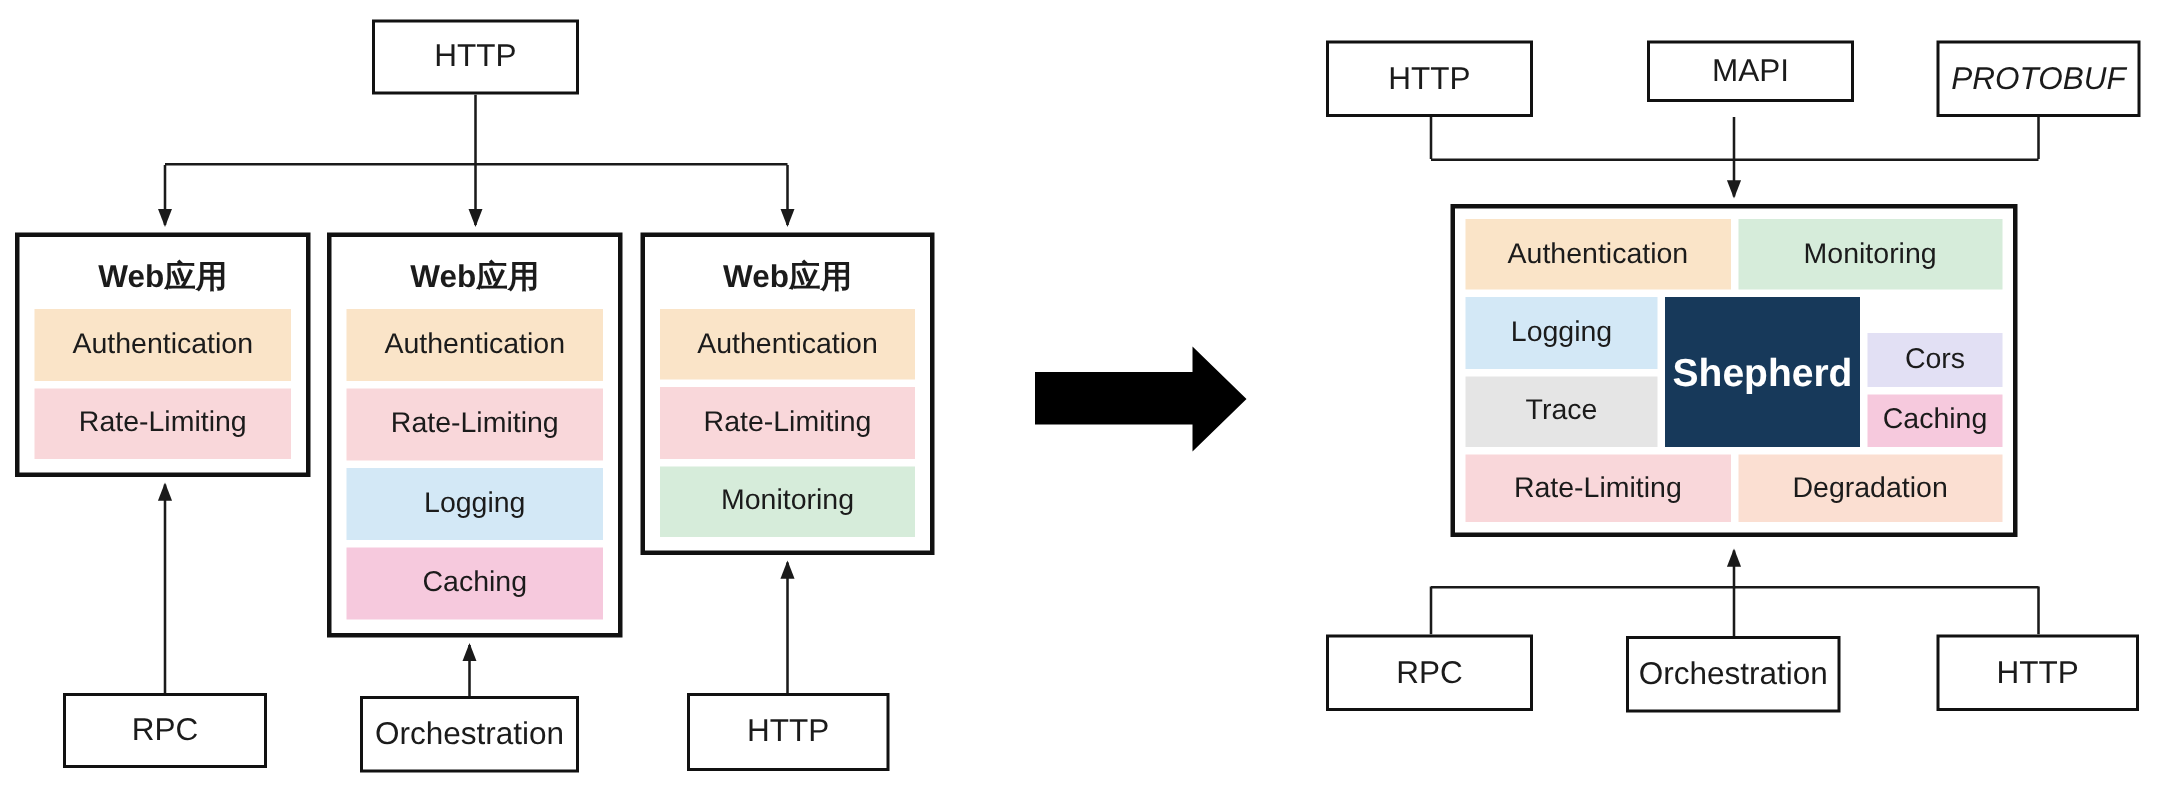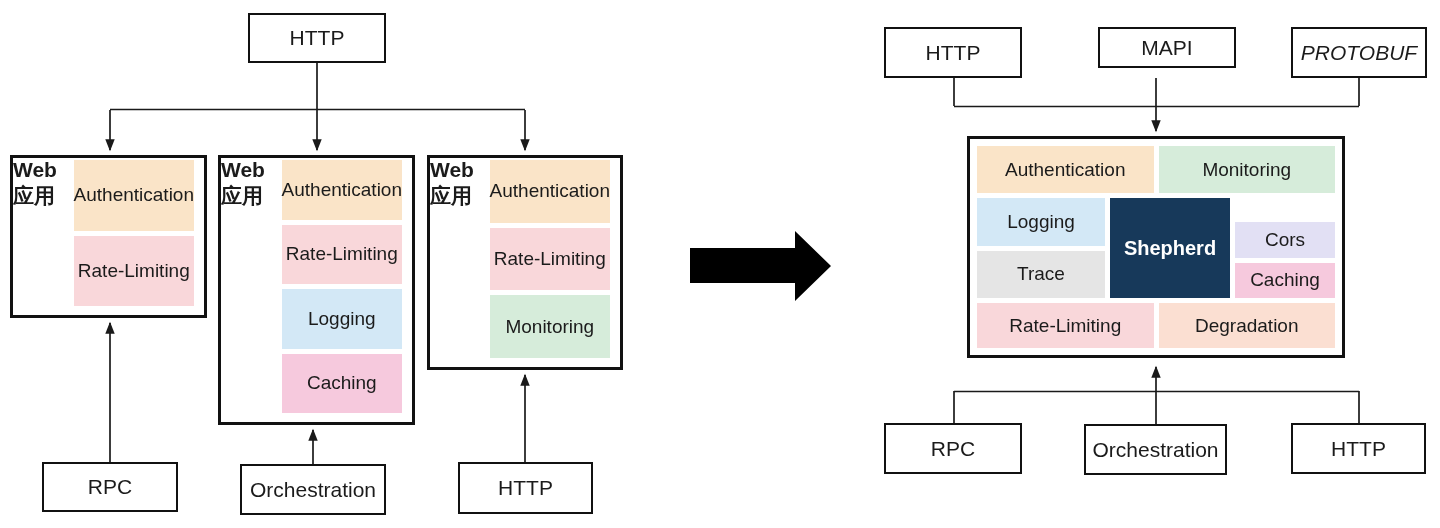--- a/index.html
+++ b/index.html
@@ -5,20 +5,21 @@
   * { box-sizing: border-box; margin: 0; padding: 0; }
   body { background: #ffffff; }
   .canvas {
     position: relative;
     width: 1440px;
     height: 528px;
     background: #ffffff;
     font-family: "Liberation Sans", sans-serif;
     color: #1b1b1b;
     overflow: hidden;
+    text-align: center;
   }
   svg.connectors {
     position: absolute;
     left: 0; top: 0;
     width: 1440px; height: 528px;
     pointer-events: none;
   }
   
   .proto {
     position: absolute;
@@ -28,21 +29,21 @@
     align-items: center;
     justify-content: center;
     font-size: 21px;
   }
   
   .app {
     position: absolute;
     background: #ffffff;
     border: 3px solid #111111;
     display: flex;
-    flex-direction: row;
+    flex-direction: column;
   }
   .app-title {
     height: 46px;
     display: flex;
     align-items: center;
     justify-content: center;
     font-weight: 700;
     font-size: 21px;
     padding-top: 6px;
   }
@@ -84,26 +85,26 @@
     font-size: 19px;
   }
   .gw-col {
     width: 128px;
     display: flex;
     flex-direction: column;
     gap: 5px;
   }
   .gw-col .gw-cell { flex: 1; }
   .gw-core {
-    width: 120px;
+    width: 130px;
     display: flex;
     align-items: center;
     justify-content: center;
     font-weight: 700;
-    font-size: 20px;
+    font-size: 26px;
   }
   .gw-rcol { flex: 1; width: auto; }
 </style>
 </head>
 <body>
 
 <div class="canvas">
 
   <svg class="connectors" viewBox="0 0 1440 528" xmlns="http://www.w3.org/2000/svg">
     <defs>

